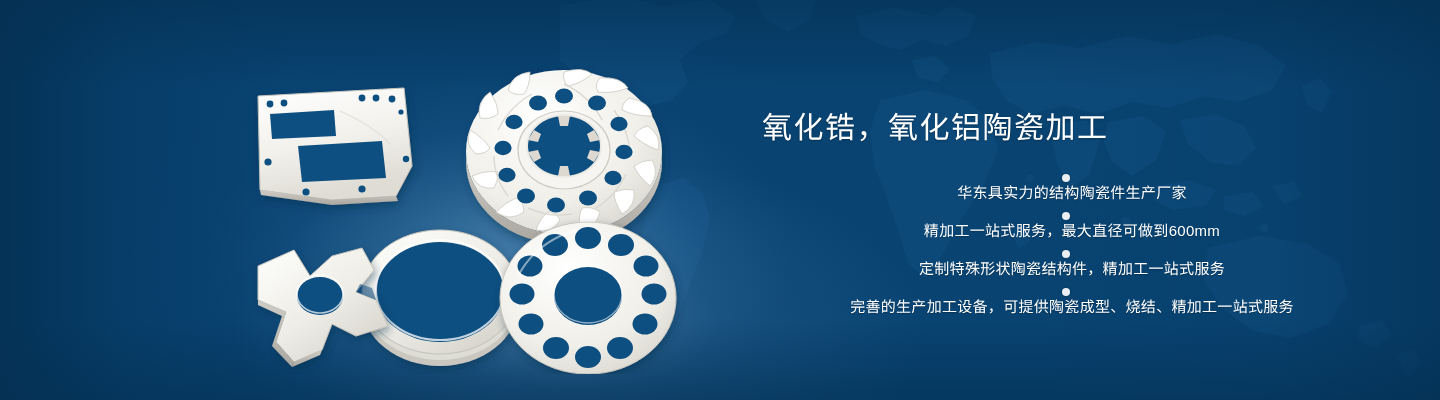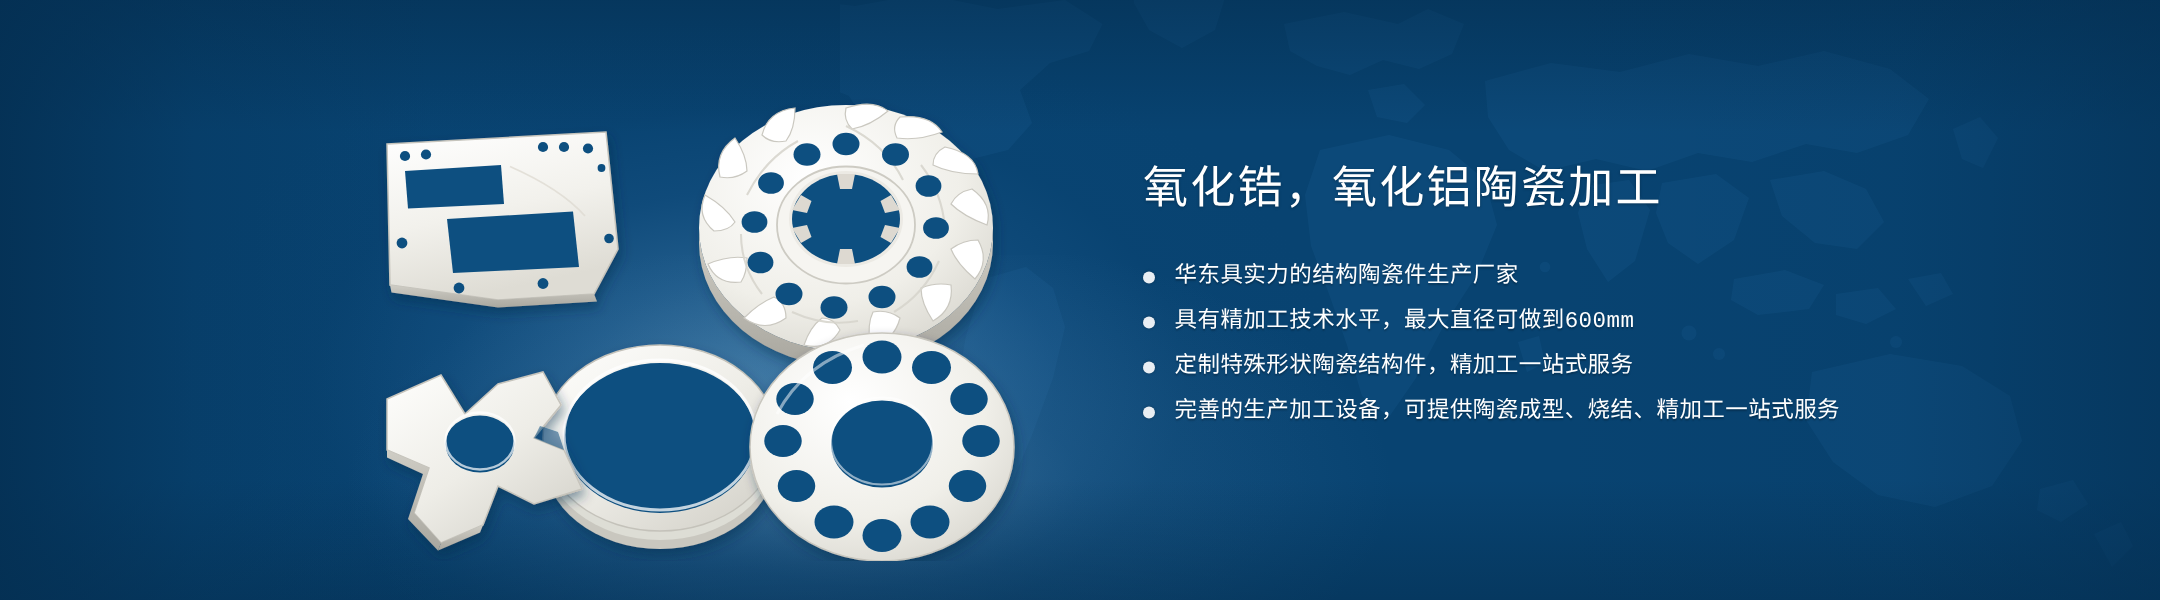--- a/index.html
+++ b/index.html
@@ -7,21 +7,21 @@
     padding: 0;
     background: #063f6b;
   }
 
   .banner {
     position: relative;
     width: 1440px;
     height: 400px;
     overflow: hidden;
     background: #b91c1c;
-    font-family: Liberation Mono, monospace;
+    font-family: Liberation Sans, sans-serif;
     -webkit-font-smoothing: antialiased;
   }
 
   
   .bg-base {
     position: absolute;
     inset: 0;
     background: #084371;
   }
 
@@ -111,20 +111,21 @@
     list-style: none;
     margin: 0;
     padding: 0;
   }
 
   .feature-item {
     display: flex;
     align-items: center;
     margin-bottom: 8px;
     white-space: nowrap;
+    flex-direction: column;
   }
   .feature-item:last-child { margin-bottom: 16px; }
 
   .bullet-dot {
     flex: 0 0 auto;
     width: 8px;
     height: 8px;
     border-radius: 50%;
     background: #e9eef3;
     margin-right: 13px;
@@ -362,21 +363,21 @@
   <div class="copy">
     <h1 class="headline">氧化锆，氧化铝陶瓷加工</h1>
 
     <ul class="feature-list">
       <li class="feature-item">
         <span class="bullet-dot"></span>
         <span class="feature-text">华东具实力的结构陶瓷件生产厂家</span>
       </li>
       <li class="feature-item">
         <span class="bullet-dot"></span>
-        <span class="feature-text">具有精加工技术水平，最大直径可做到600mm</span>
+        <span class="feature-text">精加工一站式服务，最大直径可做到600mm</span>
       </li>
       <li class="feature-item">
         <span class="bullet-dot"></span>
         <span class="feature-text">定制特殊形状陶瓷结构件，精加工一站式服务</span>
       </li>
       <li class="feature-item">
         <span class="bullet-dot"></span>
         <span class="feature-text">完善的生产加工设备，可提供陶瓷成型、烧结、精加工一站式服务</span>
       </li>
     </ul>

